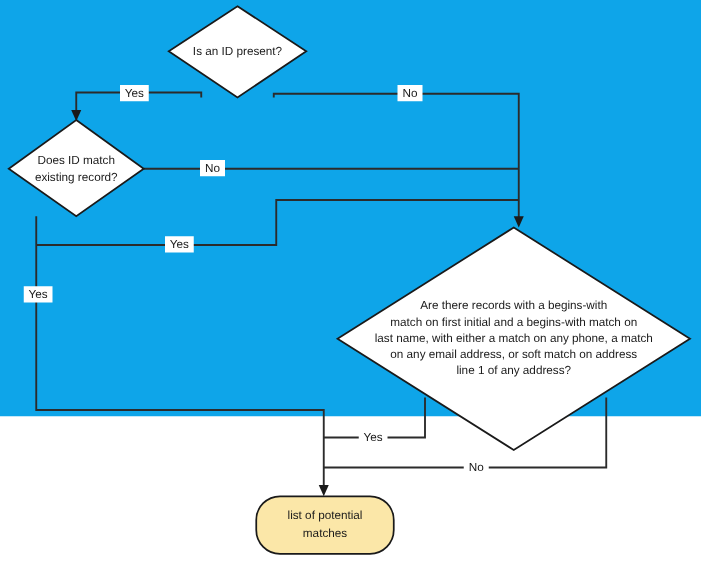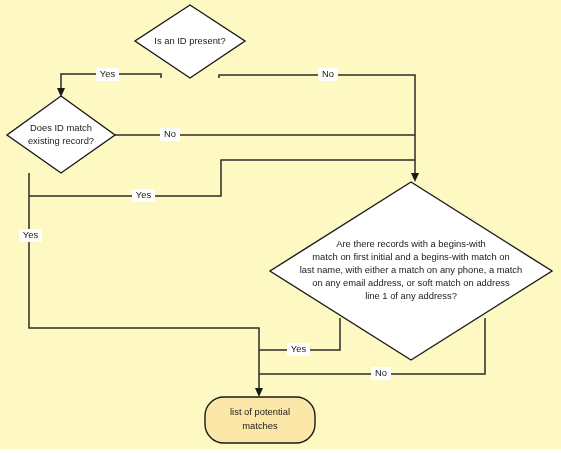--- a/index.html
+++ b/index.html
@@ -9,22 +9,22 @@
   }
   body {
     width: 561px;
     height: 453px;
     font-family: "Liberation Sans", sans-serif;
     overflow: hidden;
   }
   #flowchart-root {
     position: relative;
     width: 561px;
-    height: 449px;
-    background: #fef9c3;
+    height: 333px;
+    background: #0ea5e9;
   }
   svg.chart {
     display: block;
     width: 561px;
     height: 453px;
   }
   .node-shape {
     fill: #ffffff;
     stroke: #1a1a1a;
     stroke-width: 1.4;

